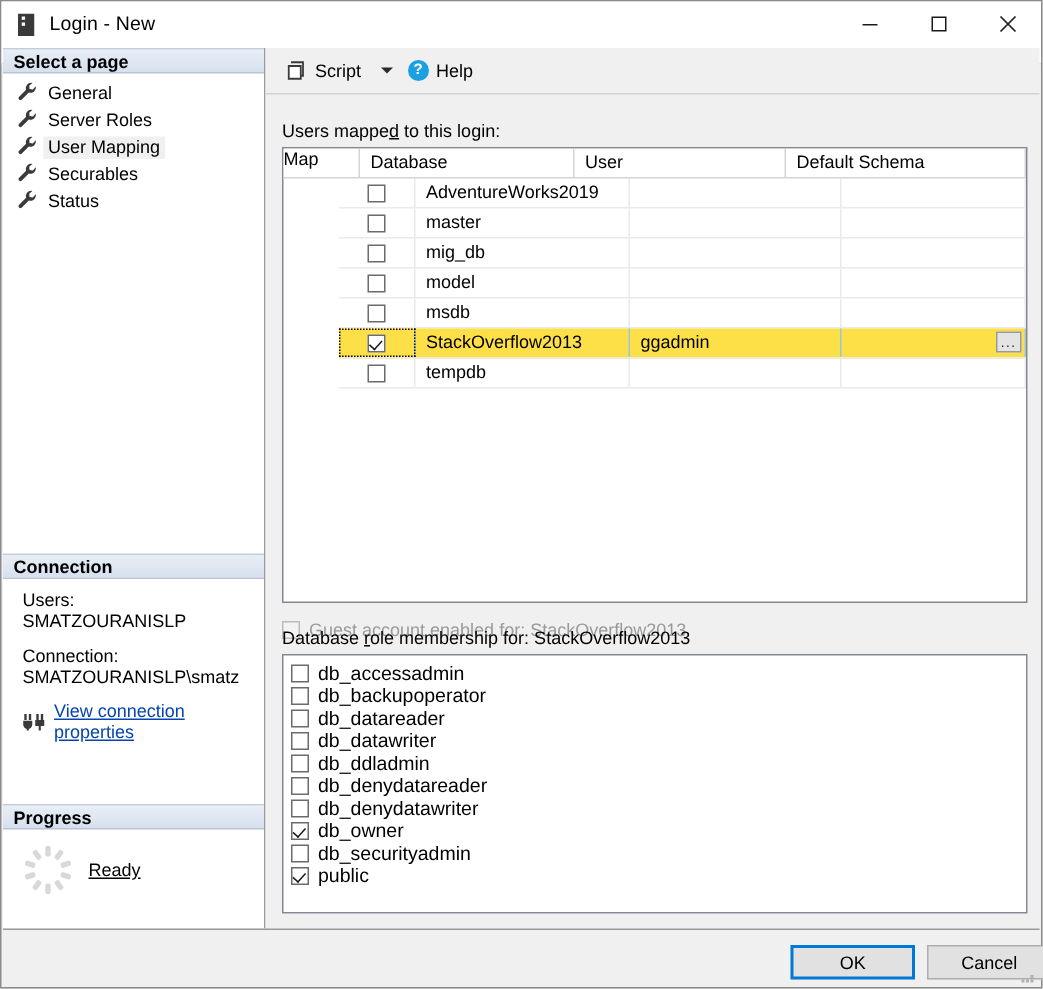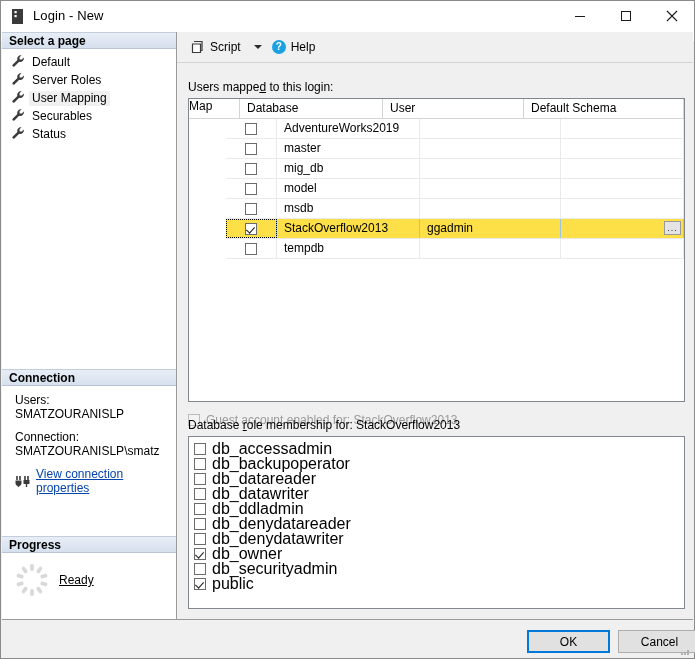--- a/index.html
+++ b/index.html
@@ -87,21 +87,21 @@
 
   
   .guest{position:absolute;left:11px;top:381px;display:flex;align-items:center;}
   .guest .cbx{border-color:#bcbcbc;background:#f3f3f3;}
   .guest .gt{font-size:12px;color:#9a9a9a;margin-left:6px;}
 
   
   .roles{position:absolute;left:11px;top:404px;width:497px;height:173px;background:#fff;
         border:1px solid #828790;box-sizing:border-box;padding:4px 0 0 5px;overflow:hidden;}
   .role-row{height:15px;display:flex;align-items:center;}
-  .role-row .rt{font-size:16px;margin-left:6px;}
+  .role-row .rt{font-size:13px;margin-left:6px;}
 
   
   .footer{position:absolute;left:1px;right:1px;top:618px;height:39px;background:#f0f0f0;
           border-top:1px solid #9a9a9a;box-sizing:border-box;}
   .dlgbtn{position:absolute;top:10px;width:83px;height:23px;font-size:12px;
           background:#e1e1e1;border:1px solid #adadad;box-sizing:border-box;
           display:flex;align-items:center;justify-content:center;color:#000;
           font-family:"Liberation Sans",sans-serif;}
   #ok-button{left:525px;border:2px solid #0078d7;background:#e1e1e1;}
   #cancel-button{left:616px;}
@@ -138,21 +138,21 @@
     </div>
   </div>
 
   <div class="leftpane">
     <div class="sec-header">Select a page</div>
     <div class="page-list" id="page-list">
         <div class="page-item">
           <span><svg class="wrench" viewBox="0 0 14 14" xmlns="http://www.w3.org/2000/svg">
               <path d="M10.6 1.3a3.6 3.6 0 0 0-4.2 4.6L1.6 10.7a1.3 1.3 0 0 0 1.8 1.8l4.8-4.8a3.6 3.6 0 0 0 4.6-4.2L10.9 5.6 8.7 5.4 8.5 3.2z" fill="#3a3a3a"></path>
             </svg></span>
-          <span class="lbl">Default</span>
+          <span class="lbl">General</span>
         </div>
         <div class="page-item">
           <span><svg class="wrench" viewBox="0 0 14 14" xmlns="http://www.w3.org/2000/svg">
               <path d="M10.6 1.3a3.6 3.6 0 0 0-4.2 4.6L1.6 10.7a1.3 1.3 0 0 0 1.8 1.8l4.8-4.8a3.6 3.6 0 0 0 4.6-4.2L10.9 5.6 8.7 5.4 8.5 3.2z" fill="#3a3a3a"></path>
             </svg></span>
           <span class="lbl">Server Roles</span>
         </div>
         <div class="page-item selected">
           <span><svg class="wrench" viewBox="0 0 14 14" xmlns="http://www.w3.org/2000/svg">
               <path d="M10.6 1.3a3.6 3.6 0 0 0-4.2 4.6L1.6 10.7a1.3 1.3 0 0 0 1.8 1.8l4.8-4.8a3.6 3.6 0 0 0 4.6-4.2L10.9 5.6 8.7 5.4 8.5 3.2z" fill="#3a3a3a"></path>

